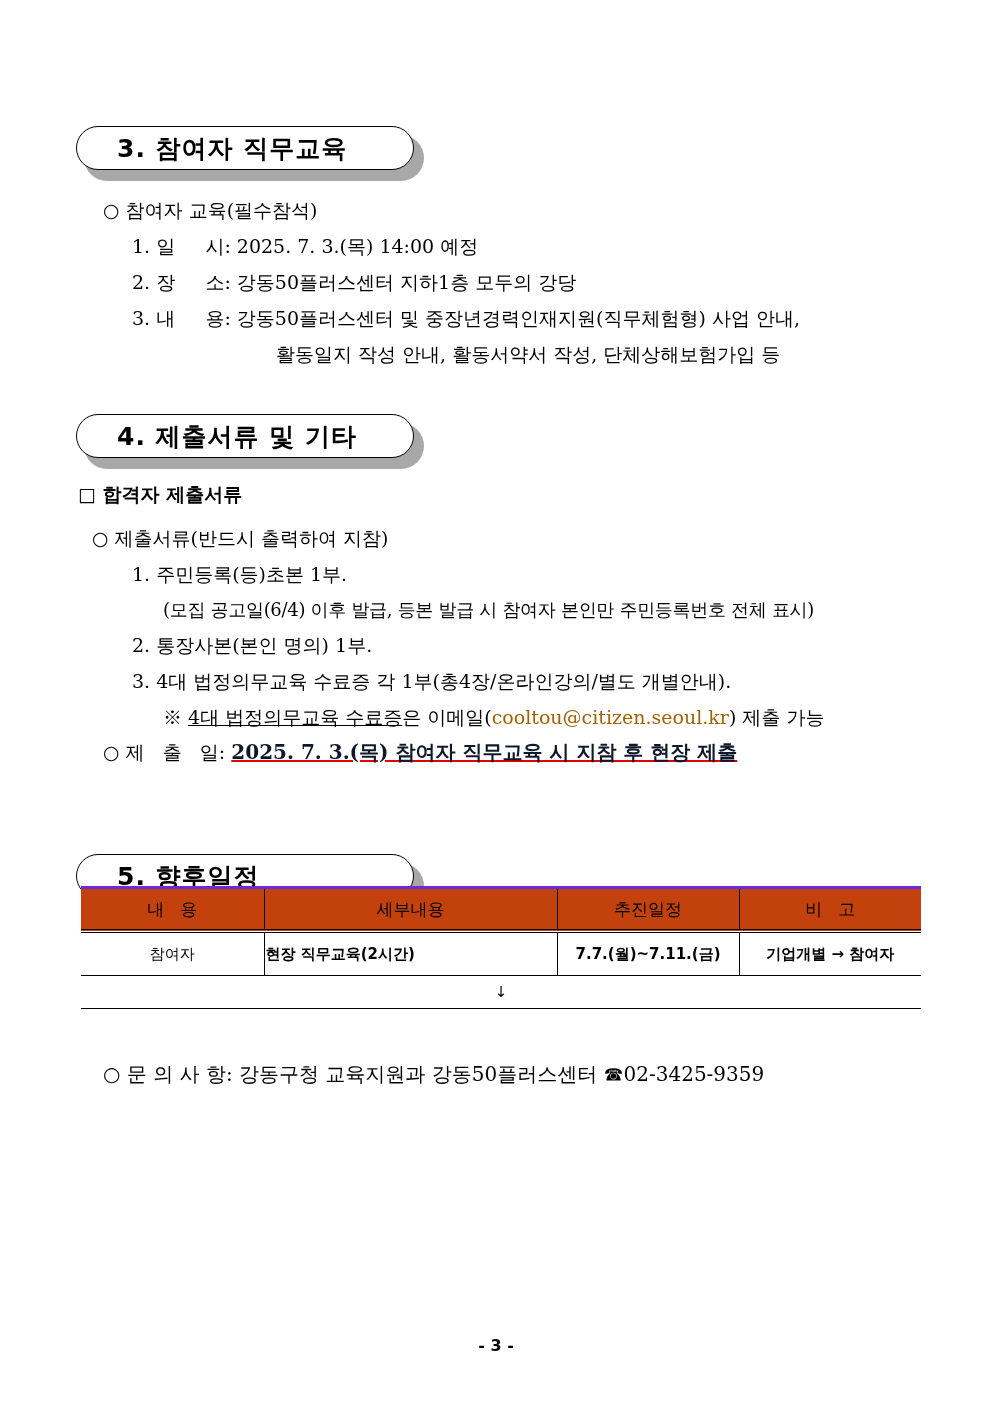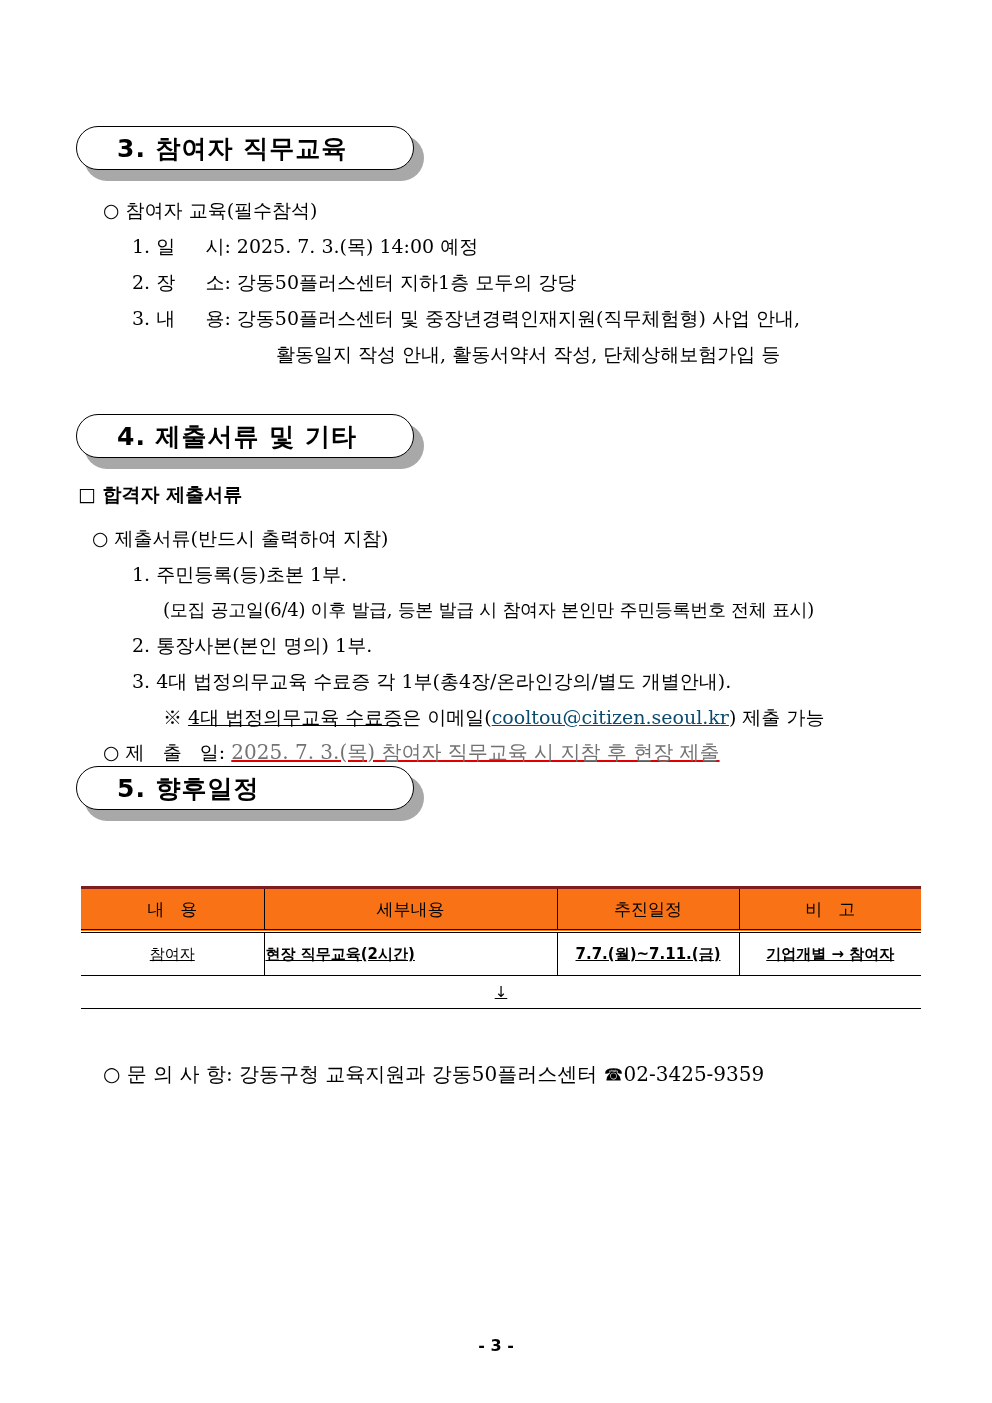--- a/index.html
+++ b/index.html
@@ -10,29 +10,29 @@
         background: #a8a8a8; border-radius: 23px; }
   .sec-title .pill { position: absolute; left: 0; top: 0; width: 338px; height: 44px;
         background: #fff; border: 1.5px solid #000; border-radius: 23px;
         box-sizing: border-box; }
   .sec-title .pill span { position: absolute; left: 40px; top: 5px;
         font-family: "DejaVu Sans", "Liberation Sans", sans-serif; font-weight: bold;
         font-size: 25px; letter-spacing: 1px; }
   .line { position: absolute; font-size: 19px; white-space: nowrap; line-height: 24px; }
   .sub-head { position: absolute; font-family: "DejaVu Sans", "Liberation Sans", sans-serif;
         font-weight: bold; font-size: 19px; }
-  .red { color: #737373; font-weight: normal; text-decoration: underline; text-decoration-color: #e00000; }
-  .link { color: #0c4a6e; text-decoration: underline; }
+  .red { color: #0f172a; font-weight: bold; text-decoration: underline; text-decoration-color: #e00000; }
+  .link { color: #a16207; }
   .ul { text-decoration: underline; }
   table.sched { position: absolute; left: 81px; top: 886px; width: 840px; border-collapse: collapse;
         font-family: "DejaVu Sans", "Liberation Sans", sans-serif; font-size: 15px; }
-  table.sched th { background: #f97316; font-weight: normal; font-size: 17px; height: 38px;
-        border-top: 3px solid #7f1d1d; border-bottom: 4px double #000; border-left: 1px solid #000; }
+  table.sched th { background: #c2410c; font-weight: normal; font-size: 17px; height: 38px;
+        border-top: 3px solid #6d28d9; border-bottom: 4px double #000; border-left: 1px solid #000; }
   table.sched th:first-child, table.sched td:first-child { border-left: none; }
-  table.sched td { height: 40px; border-bottom: 1px solid #000; border-left: 1px solid #000; text-decoration: underline; }
+  table.sched td { height: 40px; border-bottom: 1px solid #000; border-left: 1px solid #000; }
   table.sched td.c { text-align: center; }
   table.sched td.l { }
   table.sched td.b { font-weight: bold; }
   table.sched tr.arrow td { height: 30px; text-align: center; border-left: none; }
   table.sched tr.last td { border-bottom: 2.5px solid #000; }
   .page-num { position: absolute; left: 0; width: 992px; top: 1336px; text-align: center;
         font-family: "DejaVu Sans", "Liberation Sans", sans-serif; font-weight: bold; font-size: 16px; }
 </style>
 </head>
 <body>
@@ -75,21 +75,21 @@
 <div class="line" style="left:163px; top:598px; font-size:18px; letter-spacing:-0.3px;">(모집 공고일(6/4) 이후 발급, 등본 발급 시 참여자 본인만 주민등록번호 전체 표시)</div>
 <div class="line" style="left:132px; top:633px;">2. 통장사본(본인 명의) 1부.</div>
 <div class="line" style="left:132px; top:669px;">3. 4대 법정의무교육 수료증 각 1부(총4장/온라인강의/별도 개별안내).</div>
 <div class="line" style="left:163px; top:705px;">
   <span>※ </span><span class="ul">4대 법정의무교육 수료증</span><span>은 이메일(</span><span class="link">cooltou@citizen.seoul.kr</span><span>) 제출 가능</span>
 </div>
 <div class="line" style="left:103px; top:740px;">
   <span style="white-space:pre;">○ 제   출   일: </span><span class="red" style="font-size:20px;">2025. 7. 3.(목) 참여자 직무교육 시 지참 후 현장 제출</span>
 </div>
 
-<div class="sec-title" style="top:766px;text-decoration:underline;">
+<div class="sec-title" style="top:854px;text-decoration:underline;">
   <div class="shadow"></div>
   <div class="pill">
     <span>5. 향후일정</span>
   </div>
 </div>
 
 <table class="sched">
   <colgroup>
       <col style="width:183px">
       <col style="width:293px">

